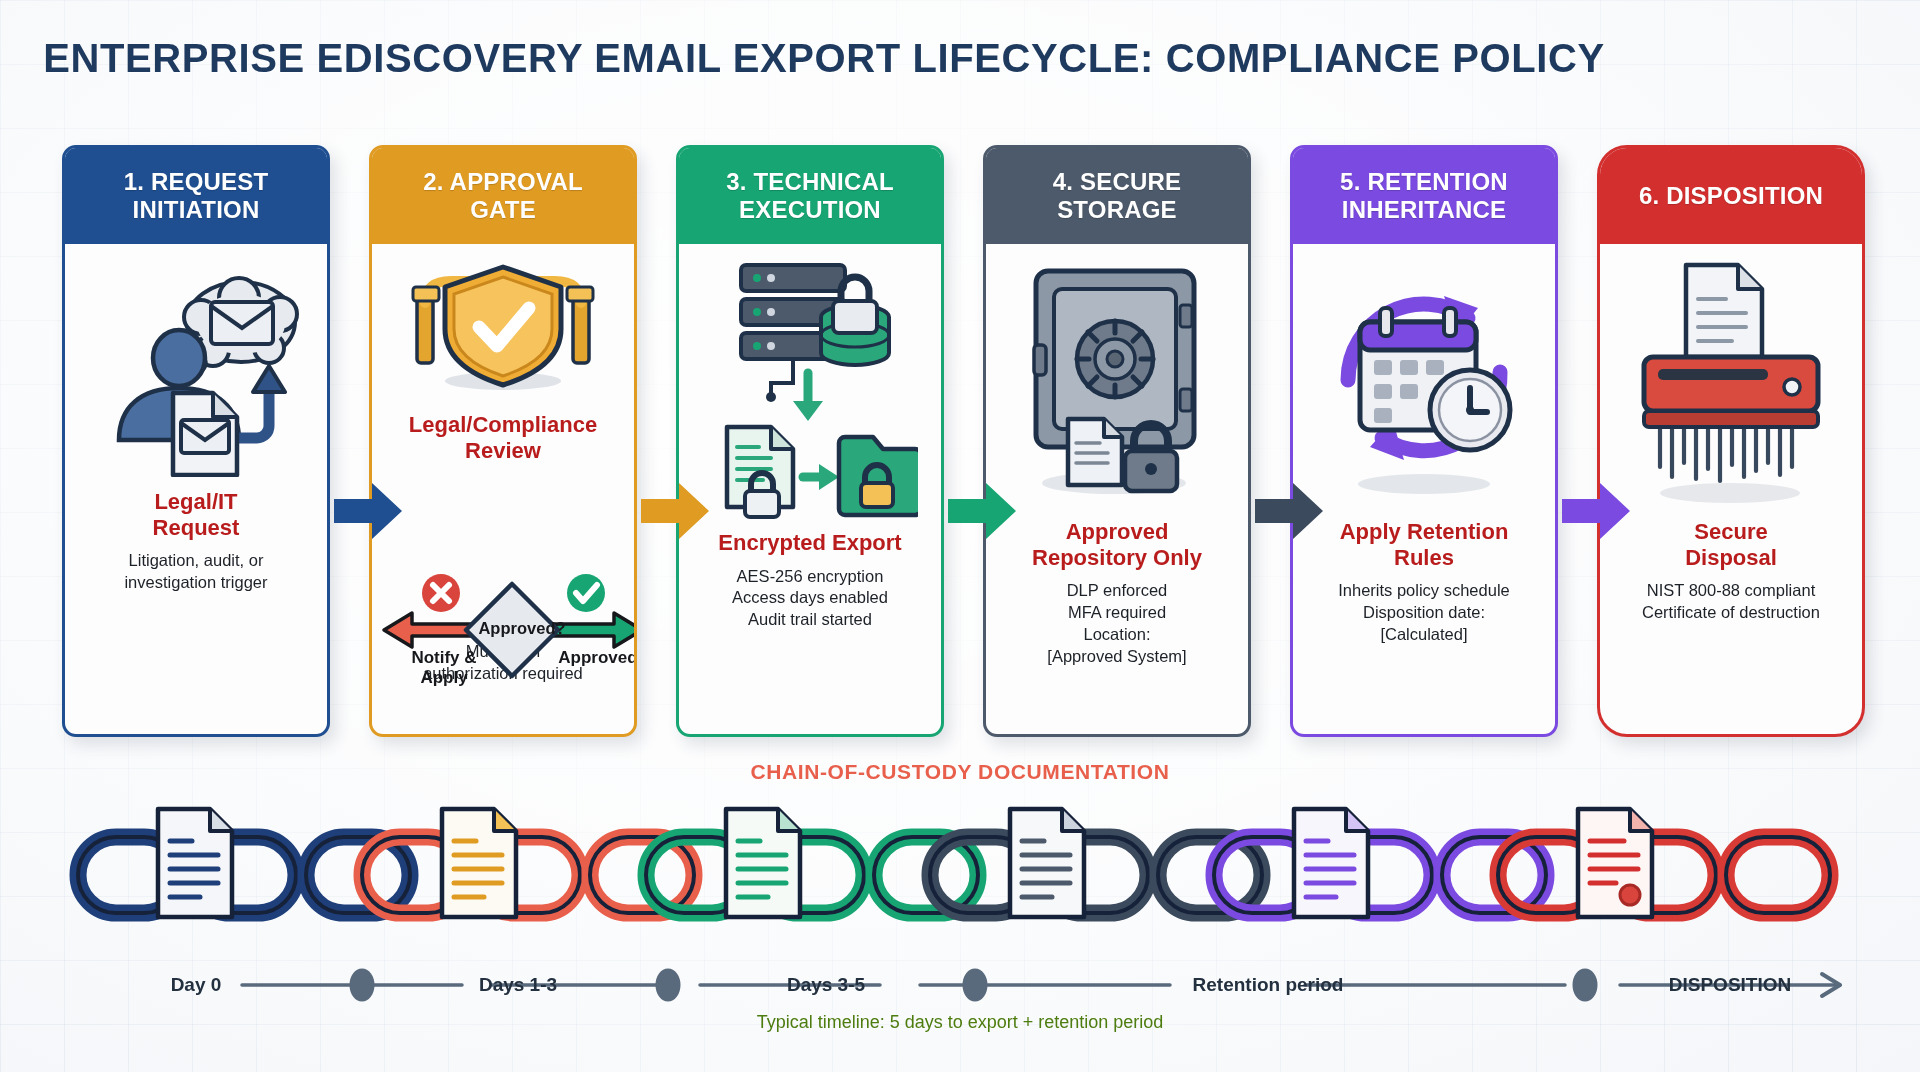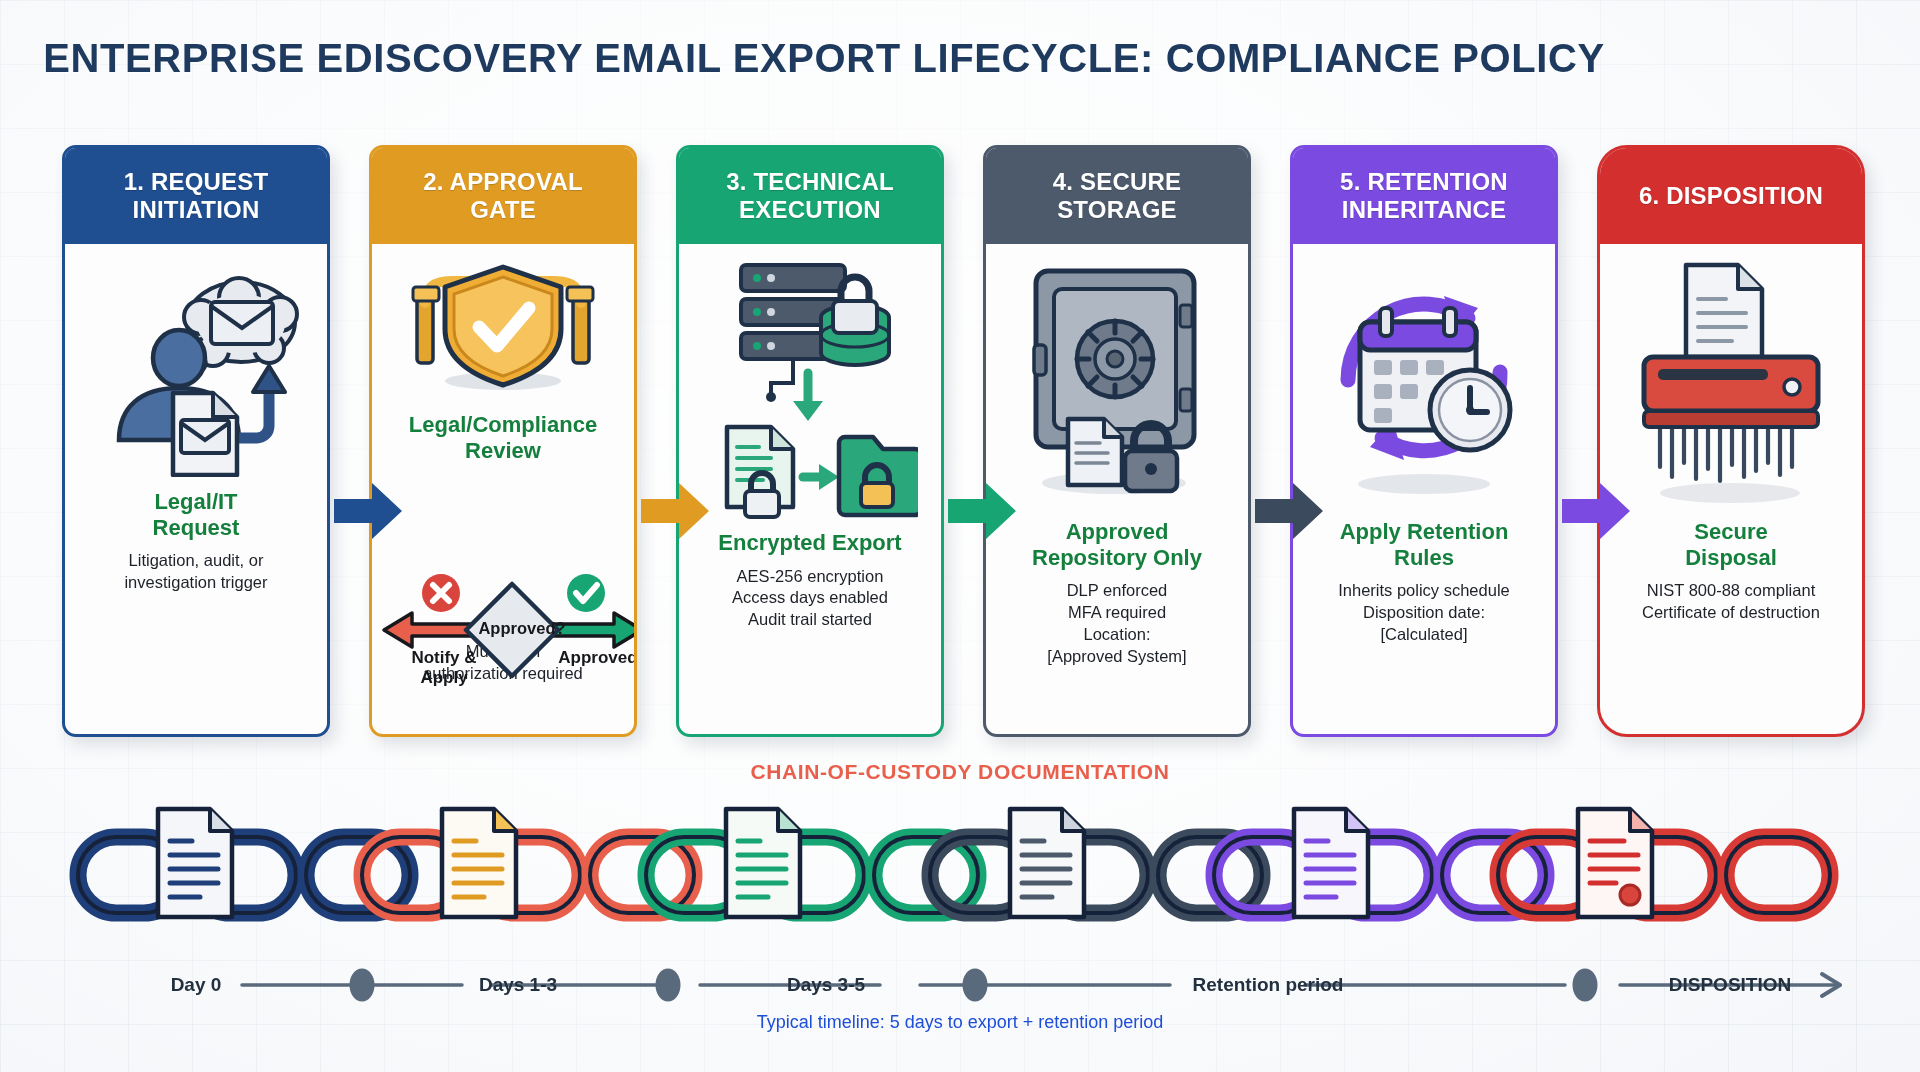--- a/index.html
+++ b/index.html
@@ -58,21 +58,21 @@
     flex: 1; position: relative;
     display: flex; flex-direction: column; align-items: center;
     padding: 8px 10px 12px;
   }
   .icon-zone {
     flex: 0 0 235px; width: 100%;
     display: flex; align-items: center; justify-content: center;
     position: relative;
   }
   .card-label {
-    font-size: 22px; font-weight: bold; color: #15803d;
+    font-size: 22px; font-weight: bold; color: #b91c1c;
     text-align: center; line-height: 1.16; margin-top: 2px;
   }
   .card-desc {
     font-size: 16.5px; color: #1d2128; text-align: center;
     line-height: 1.33; margin-top: 10px;
   }
   .card-desc div { white-space: nowrap; }
 
   
   .flow-arrow { position: absolute; top: 338px; width: 68px; height: 56px; }
@@ -89,21 +89,21 @@
   #chain { position: absolute; top: 795px; left: 62px; width: 1800px; height: 130px; }
 
   
   #timeline { position: absolute; top: 965px; left: 0; width: 1920px; height: 56px; }
   .tl-label {
     position: absolute; top: 974px; font-size: 19px; font-weight: bold;
     color: #22303f; text-align: center; white-space: nowrap;
   }
   #timeline-note {
     position: absolute; top: 1012px; left: 0; width: 1920px;
-    text-align: center; font-size: 18px; color: #1d4ed8;
+    text-align: center; font-size: 18px; color: #4d7c0f;
   }
 </style>
 </head>
 <body>
 
 <div id="grid-bg"></div>
 <div id="vignette"></div>
 
 <div class="stage">
 

